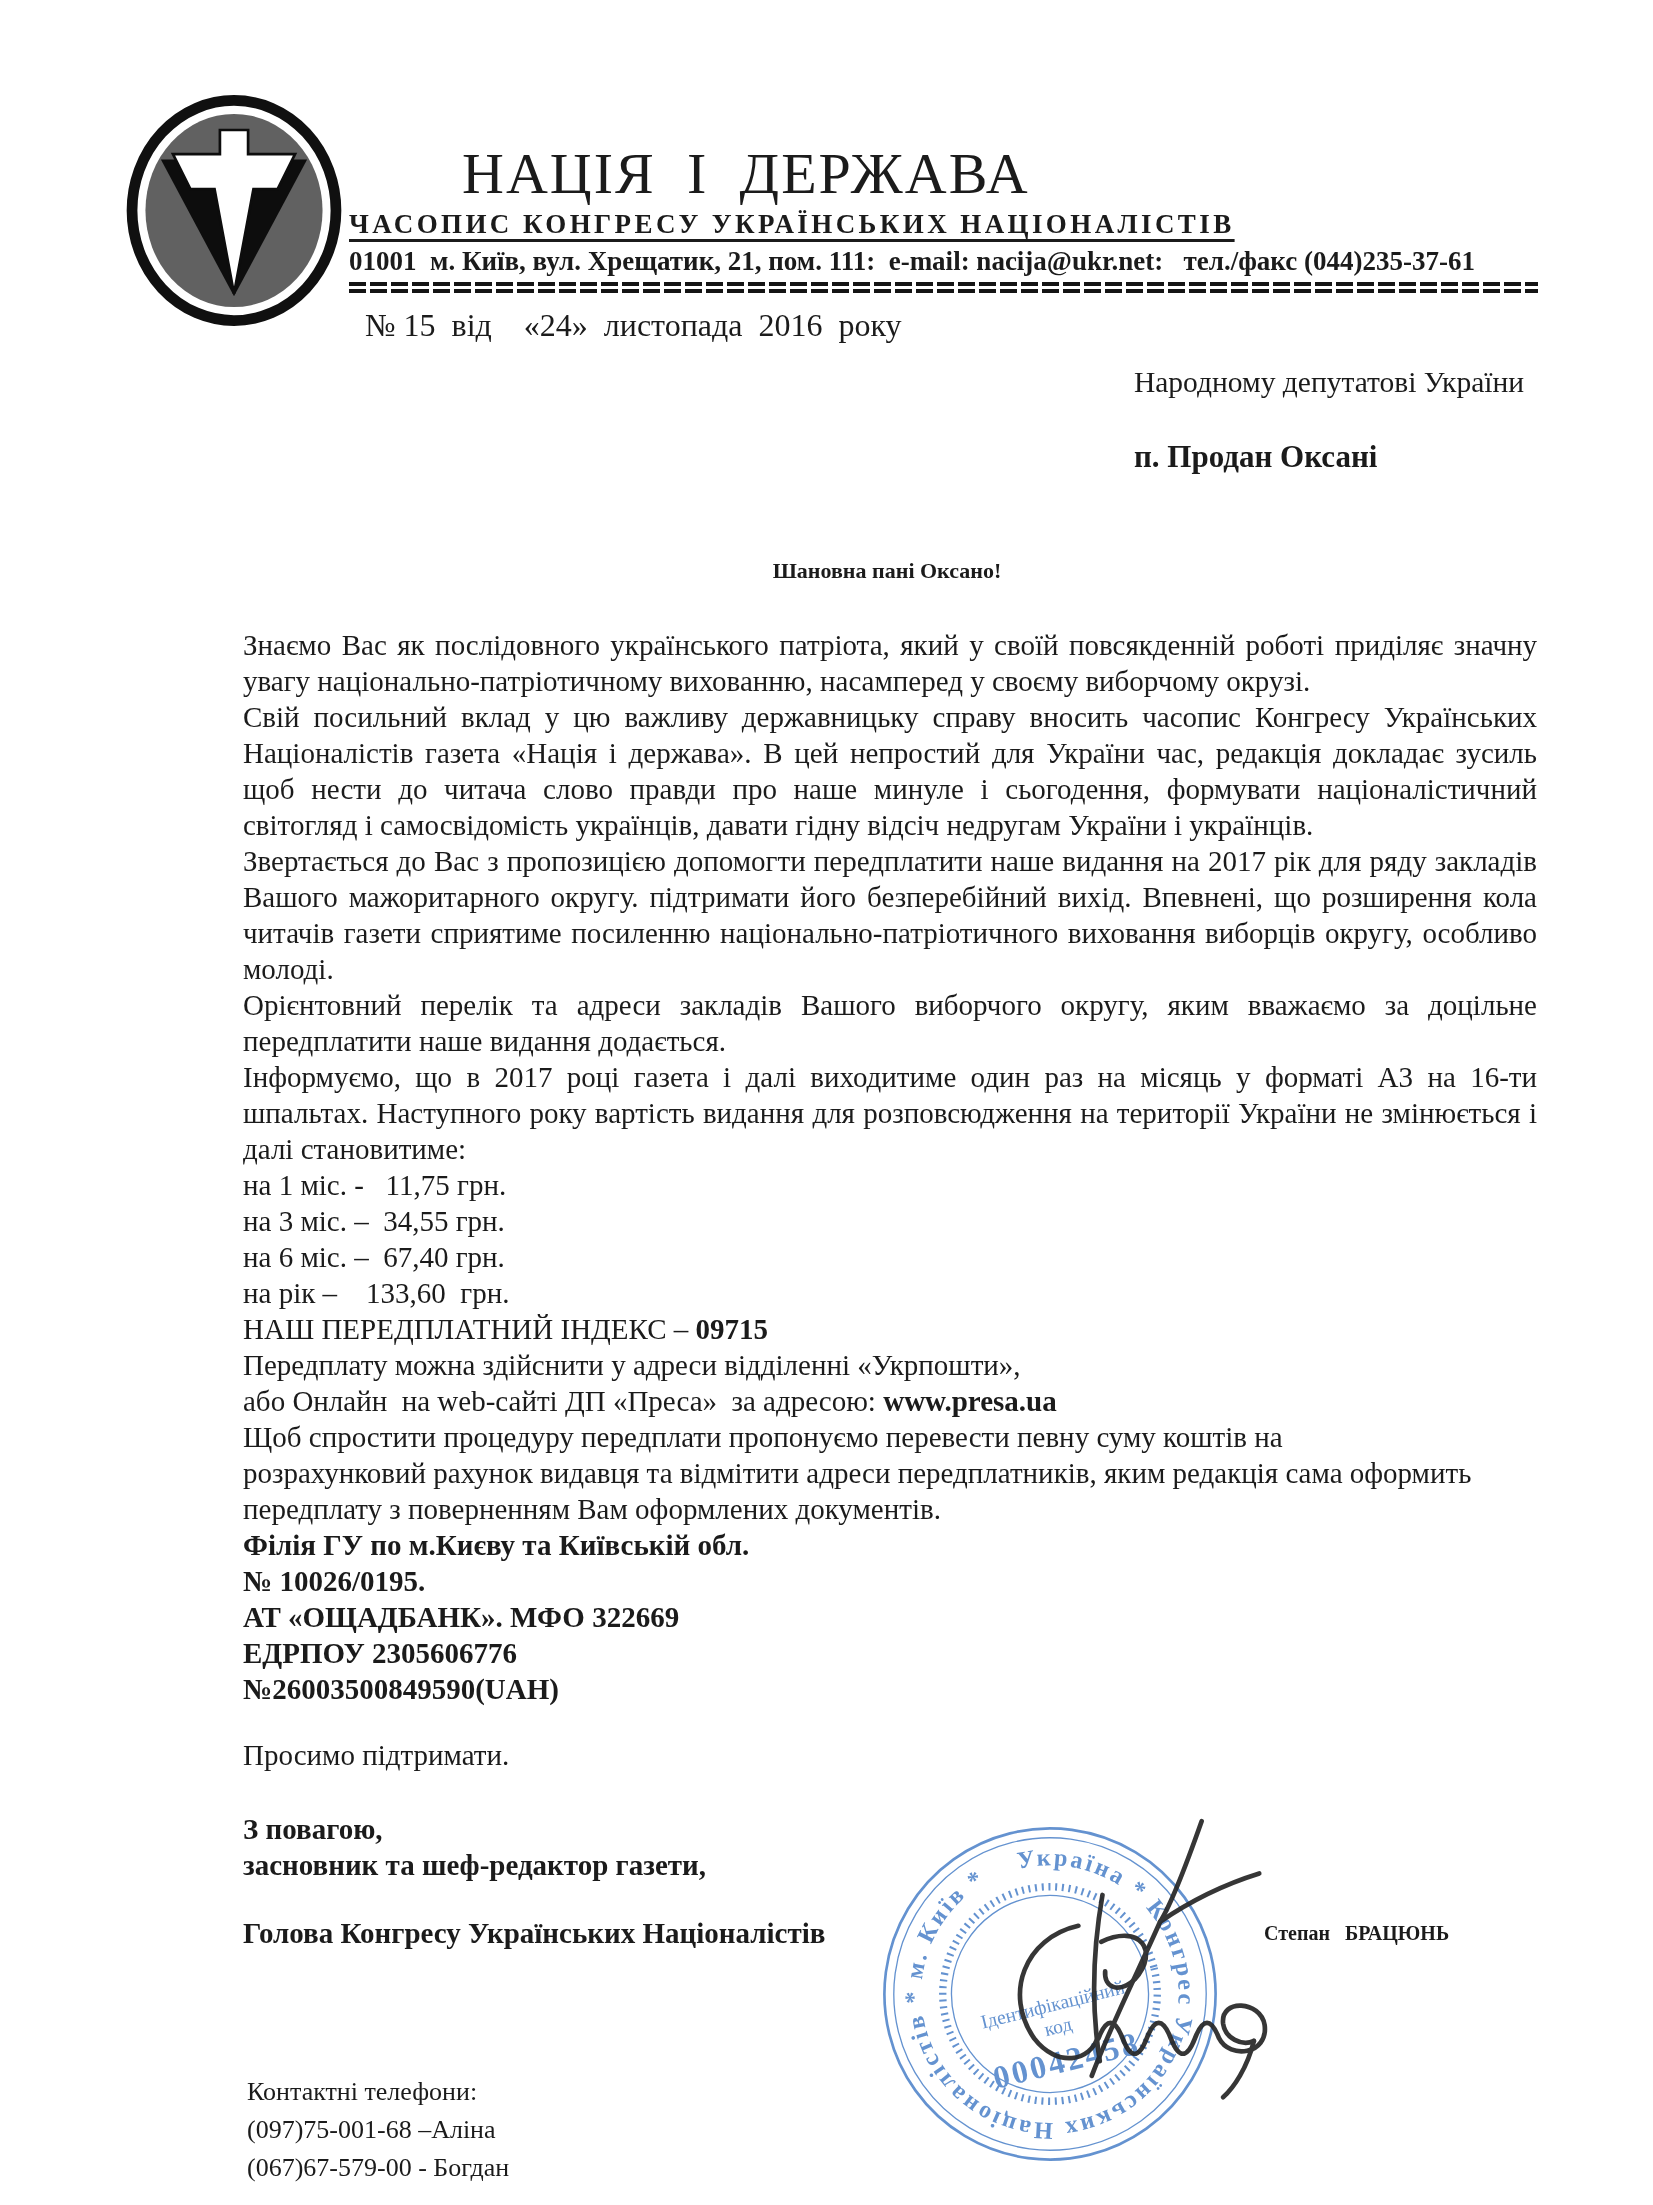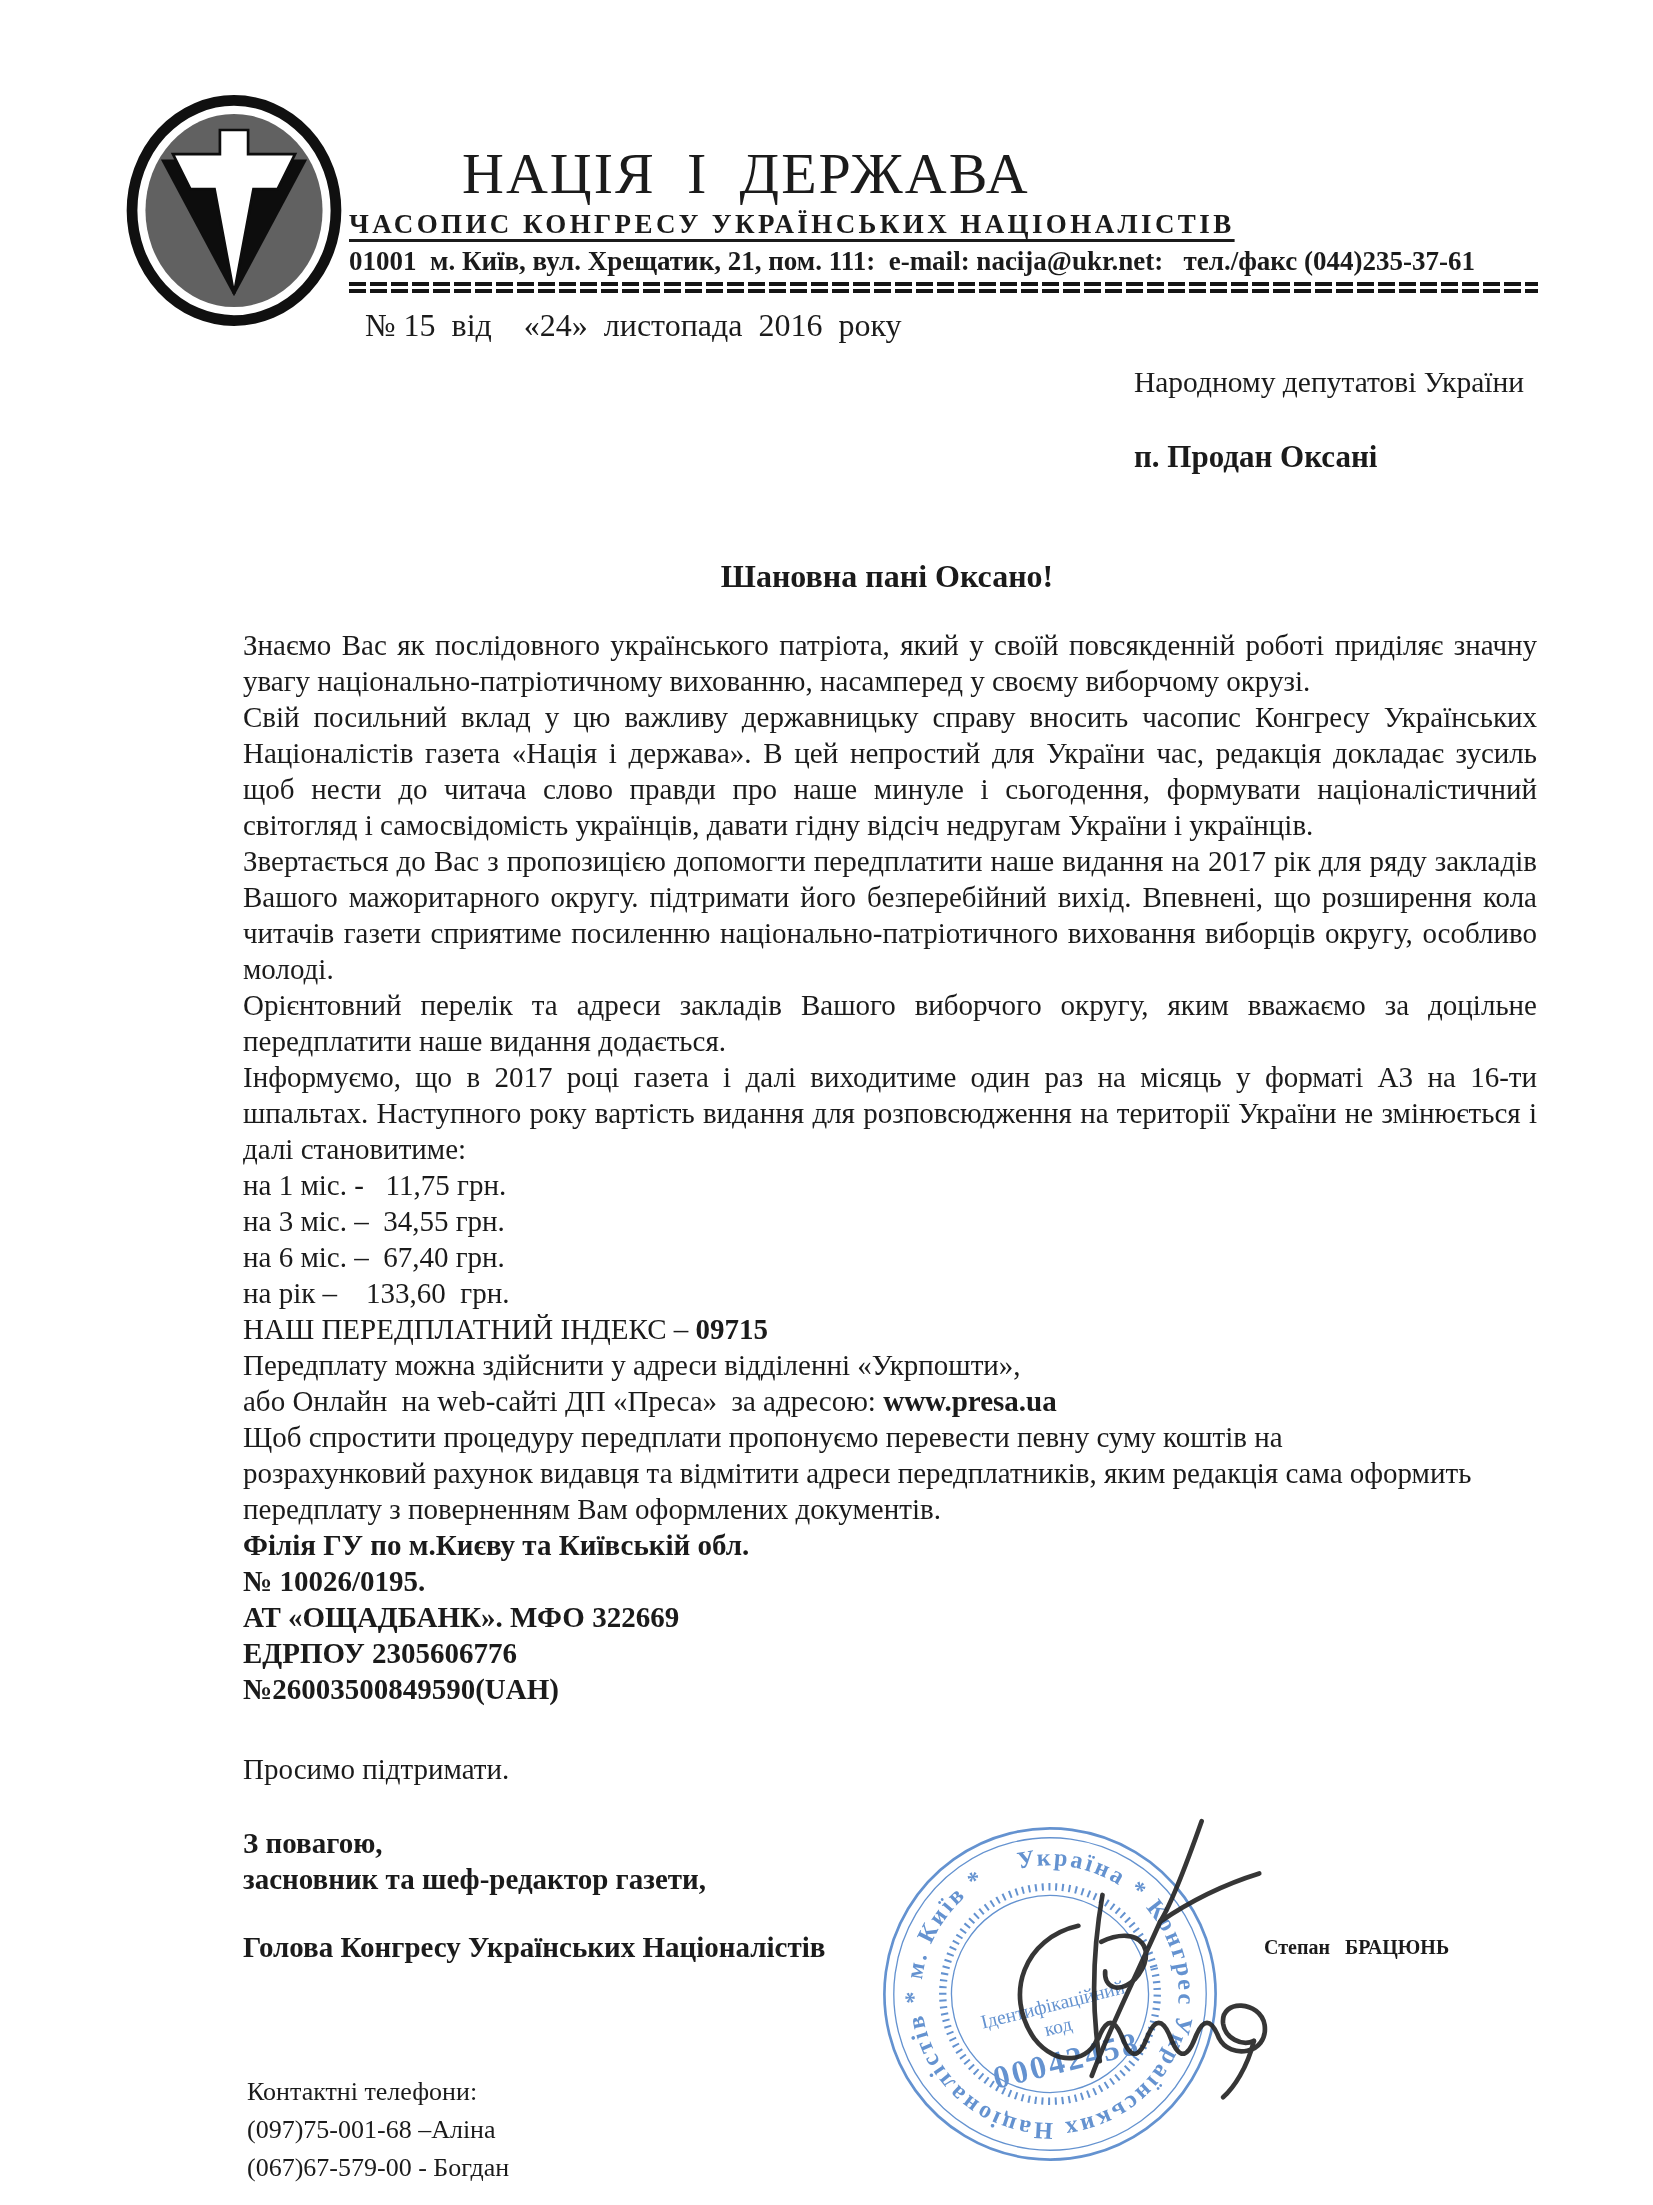--- a/index.html
+++ b/index.html
@@ -21,29 +21,29 @@
       repeating-linear-gradient(90deg,#141414 0 17px,rgba(0,0,0,0) 17px 21px) 0 0/100% 4px no-repeat,
       repeating-linear-gradient(90deg,#141414 0 17px,rgba(0,0,0,0) 17px 21px) 0 7.4px/100% 4px no-repeat;}
   .ref-line{left:365px;top:307px;font-size:32px;}
 
   
   .recipient{right:129px;top:366px;}
   .recipient .r1{font-size:29.5px;}
   .recipient .r2{font-size:31px;font-weight:700;margin-top:40px;}
 
   .salutation{left:0;top:558px;width:100%;padding-left:121px;box-sizing:border-box;
-              text-align:center;font-size:32px;font-weight:700;}
+              text-align:center;font-size:22px;font-weight:700;}
 
   
   .body{left:243px;top:627px;width:1294px;font-size:29px;line-height:36px;}
   .bl.j{text-align:justify;}
   .bl.l{white-space:pre;}
   .bl.lb{white-space:pre;font-weight:700;}
 
-  .close-thanks{margin-top:44px;}
+  .close-thanks{margin-top:30px;}
   .close-regards{margin-top:38px;font-weight:700;}
   .close-role{font-weight:700;}
   .close-head{margin-top:32px;font-weight:700;position:relative;}
   .signer{position:absolute;left:1021px;top:0;white-space:pre;font-size:20px;}
 
   
   .footer{left:247px;top:2073px;font-size:26px;line-height:38px;}
 
   
   .stamp{left:869px;top:1813px;width:362px;height:362px;transform:rotate(-14deg);opacity:.85;}

